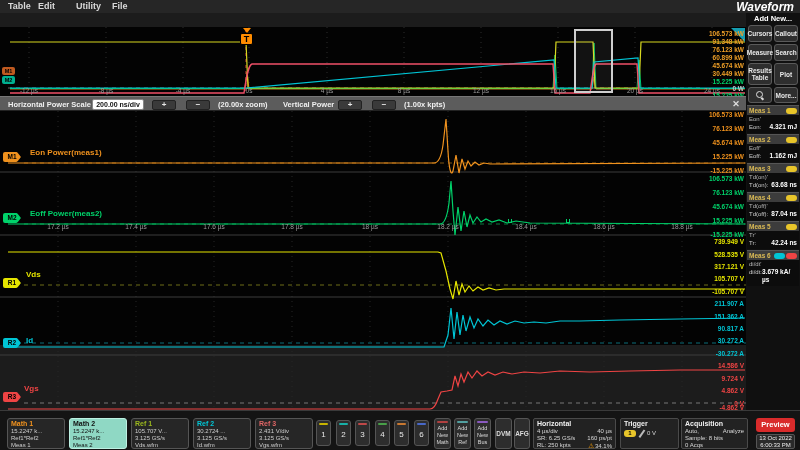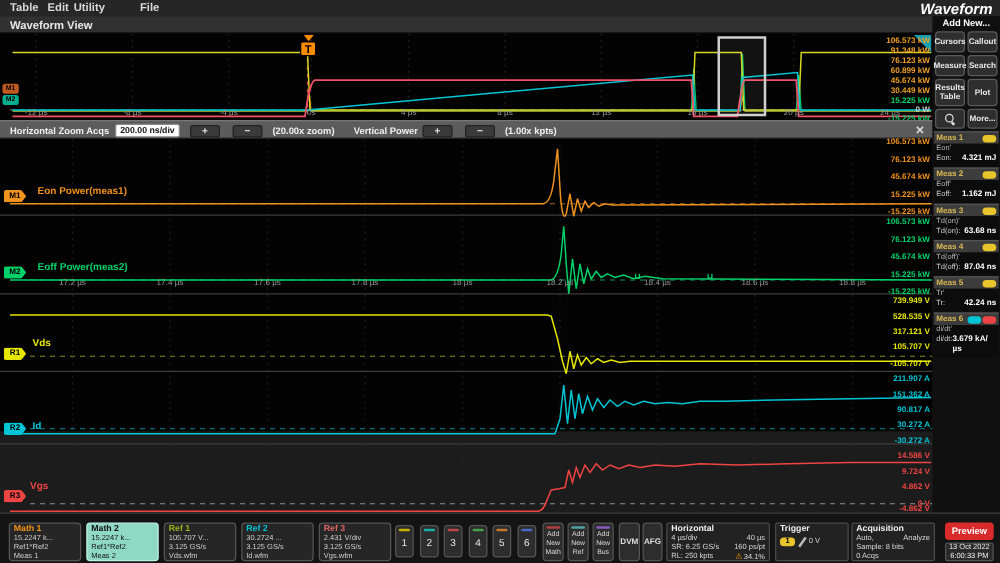--- a/index.html
+++ b/index.html
@@ -116,27 +116,24 @@
 </style>
 </head>
 <body>
 
 <div id="app">
 
   <div id="menubar">
     <div id="logo">Waveform</div>
   <div class="menu-item" style="left: 8px;">Table</div>
       <div class="menu-item" style="left: 38px;">Edit</div>
-      <div class="menu-item" style="left: 59px;">Utility</div>
+      <div class="menu-item" style="left: 76px;">Utility</div>
       <div class="menu-item" style="left: 112px;">File</div>
     </div>
 
-  <div id="tabbar">
-    <div id="tabname">Waveform View</div>
-  </div>
 
   <div id="overview">
     <svg width="746" height="69" viewBox="0 0 746 69">
       <g stroke="#2c2c2c" stroke-dasharray="1 4">
         <line x1="29" y1="0" x2="29" y2="60"></line>
           <line x1="106" y1="0" x2="106" y2="60"></line>
         <line x1="183" y1="0" x2="183" y2="60"></line>
           <line x1="249" y1="0" x2="249" y2="60"></line>
         <line x1="327" y1="0" x2="327" y2="60"></line>
           <line x1="404" y1="0" x2="404" y2="60"></line>
@@ -173,21 +170,21 @@
       <div class="ov-right" style="top: 38px; color: rgb(240, 160, 40);">45.674 kW</div>
       <div class="ov-right" style="top: 46px; color: rgb(240, 160, 40);">30.449 kW</div>
       <div class="ov-right" style="top: 54px; color: rgb(0, 210, 106);">15.225 kW</div>
       <div class="ov-right" style="top: 61px; color: rgb(200, 200, 200);">0 W</div>
       <div class="ov-right" style="top: 68px; color: rgb(0, 210, 106);">-15.225 kW</div>
       <div class="ov-badge" style="left: 2px; top: 40px; background: rgb(192, 90, 32);">M1</div>
       <div class="ov-badge" style="left: 2px; top: 49px; background: rgb(0, 176, 144);">M2</div>
     </div>
 
   <div id="zoombar">
-    <span class="zb-label" style="left:8px">Horizontal Zoom Acqs</span>
+    <span class="zb-label" style="left:8px">Horizontal Power Scale</span>
     <span class="zb-input" style="left:92px">200.00 ns/div</span>
     <span class="zb-btn" style="left:152px">+</span>
     <span class="zb-btn" style="left:186px">−</span>
     <span class="zb-label" style="left:218px">(20.00x zoom)</span>
     <span class="zb-label" style="left:283px">Vertical Power</span>
     <span class="zb-btn" style="left:338px">+</span>
     <span class="zb-btn" style="left:372px">−</span>
     <span class="zb-label" style="left:404px">(1.00x kpts)</span>
     <span class="zb-close">✕</span>
   </div>

